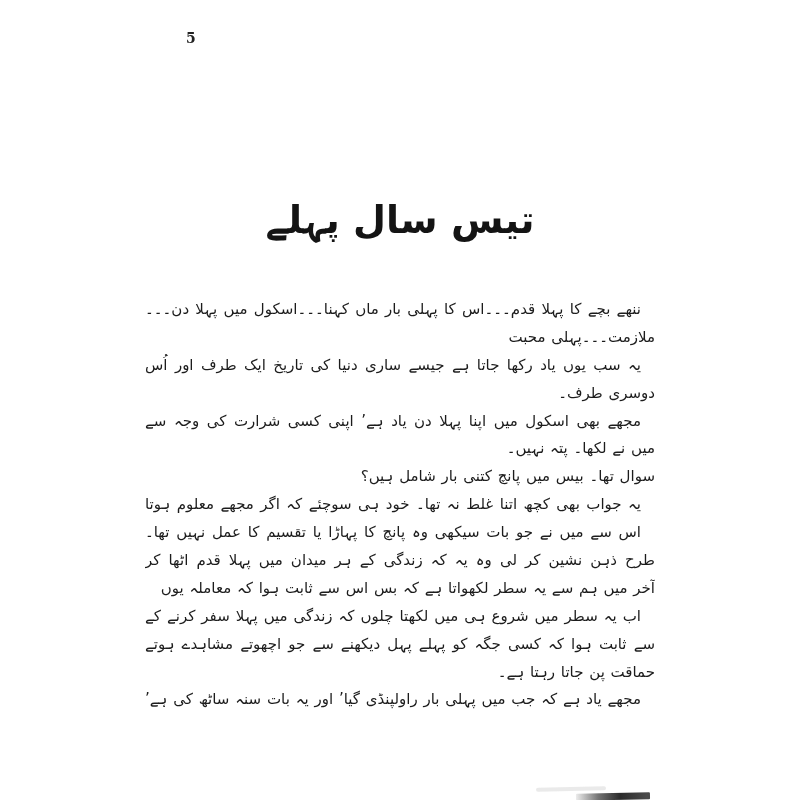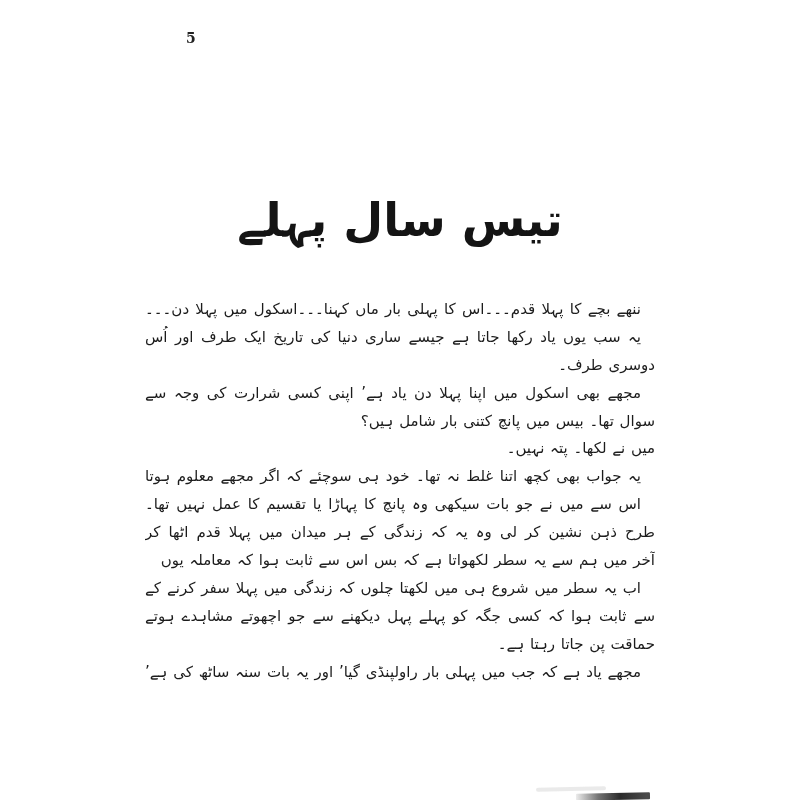--- a/index.html
+++ b/index.html
@@ -31,21 +31,21 @@
   .chapter-title {
     position: absolute;
     left: 145px;
     top: 188px;
     width: 510px;
     margin: 0;
     text-align: center;
     direction: rtl;
     font-family: "DejaVu Sans", sans-serif;
     font-weight: bold;
-    font-size: 46px;
+    font-size: 38px;
     line-height: 64px;
     color: #141414;
     letter-spacing: 0px;
   }
   .body-text {
     position: absolute;
     left: 145px;
     top: 296px;
     width: 510px;
     direction: rtl;
@@ -99,25 +99,26 @@
 <body>
 
 <div class="page">
 
   <span class="page-number">5</span>
 
   <h1 class="chapter-title">تیس سال پہلے</h1>
 
   <div class="body-text" id="body-text">
       <div class="line justify indent">ننھے بچے کا پہلا قدم۔۔۔اس کا پہلی بار ماں کہنا۔۔۔اسکول میں پہلا دن۔۔۔پہلی</div>
+      <div class="line start">ملازمت۔۔۔پہلی محبت</div>
       <div class="line justify indent">یہ سب یوں یاد رکھا جاتا ہے جیسے ساری دنیا کی تاریخ ایک طرف اور اُس ماں کے لاڈلے کی زندگی</div>
       <div class="line start">دوسری طرف۔</div>
       <div class="line justify indent">مجھے بھی اسکول میں اپنا پہلا دن یاد ہے’ اپنی کسی شرارت کی وجہ سے نہیں’ اپنی حماقت کے ہاتھوں۔</div>
+      <div class="line start">میں نے لکھا۔ پتہ نہیں۔</div>
       <div class="line start">سوال تھا۔ بیس میں پانچ کتنی بار شامل ہیں؟</div>
-      <div class="line start">میں نے لکھا۔ پتہ نہیں۔</div>
       <div class="line justify indent">یہ جواب بھی کچھ اتنا غلط نہ تھا۔ خود ہی سوچئے کہ اگر مجھے معلوم ہوتا کہ بیس میں پانچ کتنی بار شامل ہے’ تو</div>
       <div class="line justify indent">اس سے میں نے جو بات سیکھی وہ پانچ کا پہاڑا یا تقسیم کا عمل نہیں تھا۔ اس میں سے جو بات اچھی</div>
       <div class="line justify">طرح ذہن نشین کر لی وہ یہ کہ زندگی کے ہر میدان میں پہلا قدم اٹھا کر انسان کچھ نہ کچھ سیکھتا ضرور ہے۔ ایسا تجربہ</div>
       <div class="line start">آخر میں ہم سے یہ سطر لکھواتا ہے کہ بس اس سے ثابت ہوا کہ معاملہ یوں ہے’ یوں نہیں۔</div>
       <div class="line justify indent">اب یہ سطر میں شروع ہی میں لکھتا چلوں کہ زندگی میں پہلا سفر کرنے کے بعد یہ کہا جا سکتا ہے کہ بس اس</div>
       <div class="line justify">سے ثابت ہوا کہ کسی جگہ کو پہلے پہل دیکھنے سے جو اچھوتے مشاہدے ہوتے ہیں’ اسی مقام کو بار بار دیکھیں تو اس کا</div>
       <div class="line start">حماقت پن جاتا رہتا ہے۔</div>
       <div class="line justify indent">مجھے یاد ہے کہ جب میں پہلی بار راولپنڈی گیا’ اور یہ بات سنہ ساٹھ کی ہے’ تو میں یہ دیکھ کر حیران رہ گیا</div>
     </div>
 

